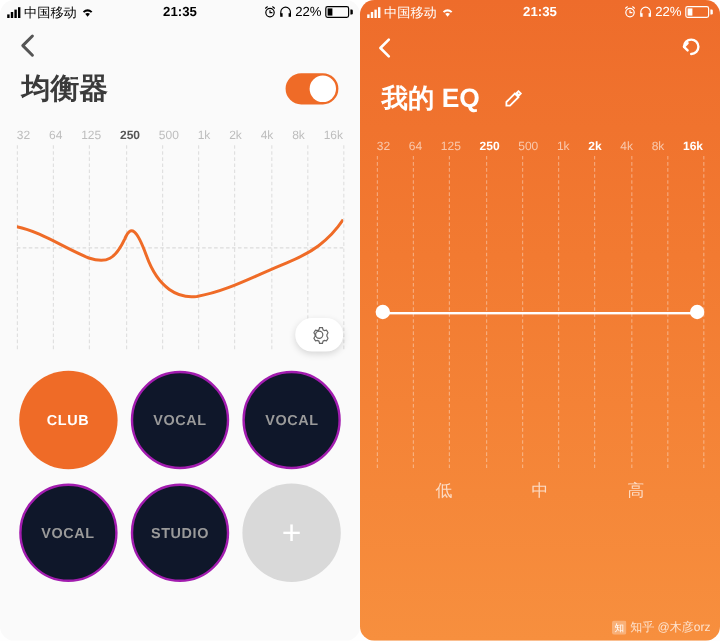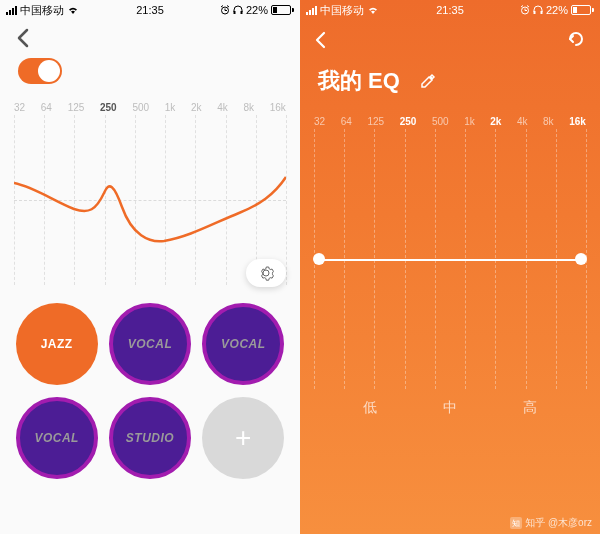--- a/index.html
+++ b/index.html
@@ -1,26 +1,26 @@
 <!DOCTYPE html>
 <html><head>
 <meta charset="utf-8">
 <style>
 * { margin: 0; padding: 0; box-sizing: border-box; }
 body { font-family: -apple-system, "Helvetica Neue", sans-serif; background: #fff; width: 600px; height: 534px; display: flex; }
-.screen { width: 300px; height: 534px; position: relative; overflow: hidden; }
+.screen { width: 300px; height: 534px; position: relative; overflow: hidden; border-radius: 12px; }
 .screen-left { background: #fafafa; }
 .screen-right { background: linear-gradient(180deg, #ee6c2b 0%, #f27a31 40%, #f78f3e 100%); }
 
 
 .status-bar { height: 20px; display: flex; align-items: center; justify-content: space-between; padding: 0 6px; font-size: 11px; font-weight: 500; }
 .status-bar.light { color: #000; }
 .status-bar.dark { color: #fff; }
 .sb-left, .sb-right { display: flex; align-items: center; gap: 3px; }
-.sb-center { position: absolute; left: 50%; transform: translateX(-50%); font-weight: 400; }
+.sb-center { position: absolute; left: 50%; transform: translateX(-50%); font-weight: 700; }
 .signal-bars { display: flex; align-items: flex-end; gap: 1px; height: 10px; }
 .signal-bars span { width: 2px; background: currentColor; }
 .signal-bars span:nth-child(1){height:3px}.signal-bars span:nth-child(2){height:5px}.signal-bars span:nth-child(3){height:7px}.signal-bars span:nth-child(4){height:9px}
 .wifi-icon, .alarm-icon, .head-icon { display: inline-flex; }
 .battery { display: inline-flex; align-items: center; }
 .battery-body { width: 20px; height: 10px; border: 1px solid currentColor; border-radius: 2px; position: relative; }
 .battery-fill { position: absolute; left: 1px; top: 1px; bottom: 1px; width: 22%; background: currentColor; }
 .battery-tip { width: 2px; height: 4px; background: currentColor; margin-left: 1px; border-radius: 0 1px 1px 0; }
 
 
@@ -39,21 +39,21 @@
 
 .chart-left { position: relative; height: 170px; margin: 0 14px; }
 .grid-v { position: absolute; top: 0; bottom: 0; width: 0; border-left: 1px dashed rgba(0,0,0,.1); }
 .grid-h { position: absolute; left: 0; right: 0; height: 0; border-top: 1px dashed rgba(0,0,0,.12); }
 .curve { position: absolute; left: 0; top: 0; width: 100%; height: 100%; pointer-events: none; }
 .gear-btn { position: absolute; right: 0; bottom: -2px; width: 40px; height: 28px; background: #fff; border-radius: 14px; box-shadow: 0 2px 6px rgba(0,0,0,.15); display: flex; align-items: center; justify-content: center; color: #666; }
 
 .presets { padding: 12px 10px 0; }
 .preset-row { display: flex; justify-content: space-around; margin-bottom: 12px; }
 .preset { width: 82px; height: 82px; border-radius: 50%; display: flex; align-items: center; justify-content: center; font-size: 12px; letter-spacing: .5px; font-weight: 600; }
-.preset.plain { background: #4c1d95; color: #9a9a9a; border: 4px solid #a21caf; font-style: italic; }
+.preset.plain { background: #0f172a; color: #9a9a9a; border: 2px solid #a21caf; }
 .preset.active { background: #ef6b27; color: #fff; }
 .preset.add { background: #d9d9d9; color: #fff; font-size: 28px; font-weight: 400; }
 
 
 .nav-right { display: flex; align-items: center; justify-content: space-between; padding: 10px 14px 4px; color: #fff; }
 .back-chevron-r { font-size: 20px; }
 .header-right { display: flex; align-items: center; gap: 20px; padding: 8px 18px 16px; color: #fff; }
 .title-right { font-size: 22px; font-weight: 700; }
 .edit-ic { display: inline-flex; }
 
@@ -112,20 +112,21 @@
     </div>
   </div>
 
   <div class="nav-left">
     <span class="back-chevron"><svg width="14" height="20" viewBox="0 0 14 20">
           <path d="M11 2L3 10l8 8" stroke="#555" stroke-width="2.5" fill="none" stroke-linecap="round" stroke-linejoin="round"></path>
         </svg></span>
   </div>
 
   <div class="header-left">
+    <div class="title-left">均衡器</div>
     <div class="toggle"></div>
   </div>
 
   <div class="freq-labels light" id="freq-left">
       <span>32</span>
       <span>64</span>
       <span>125</span>
       <span class="active">250</span>
       <span>500</span>
       <span>1k</span>
@@ -154,21 +155,21 @@
       <svg width="16" height="16" viewBox="0 0 16 16">
           <path d="M8 5a3 3 0 100 6 3 3 0 000-6zm6.4 3l1-1.7-1.3-2.2-1.9.4a5 5 0 00-1-.6L10.7 2H8.3l-.5 1.9a5 5 0 00-1 .6l-1.9-.4L3.6 6.3l1 1.7a5 5 0 000 1.2l-1 1.7 1.3 2.2 1.9-.4a5 5 0 001 .6l.5 1.9h2.4l.5-1.9a5 5 0 001-.6l1.9.4 1.3-2.2-1-1.7a5 5 0 000-1.2z" fill="none" stroke="#666" stroke-width="1"></path>
         </svg>
     </div>
   </div>
 
   <div style="height:6px"></div>
 
   <div class="presets" id="presets">
       <div class="preset-row">
-        <div class="preset active">JAZZ</div>
+        <div class="preset active">CLUB</div>
         <div class="preset plain">VOCAL</div>
         <div class="preset plain">VOCAL</div>
       </div>
       <div class="preset-row">
         <div class="preset plain">VOCAL</div>
         <div class="preset plain">STUDIO</div>
         <div class="preset add">+</div>
       </div>
     </div>
 </div>

